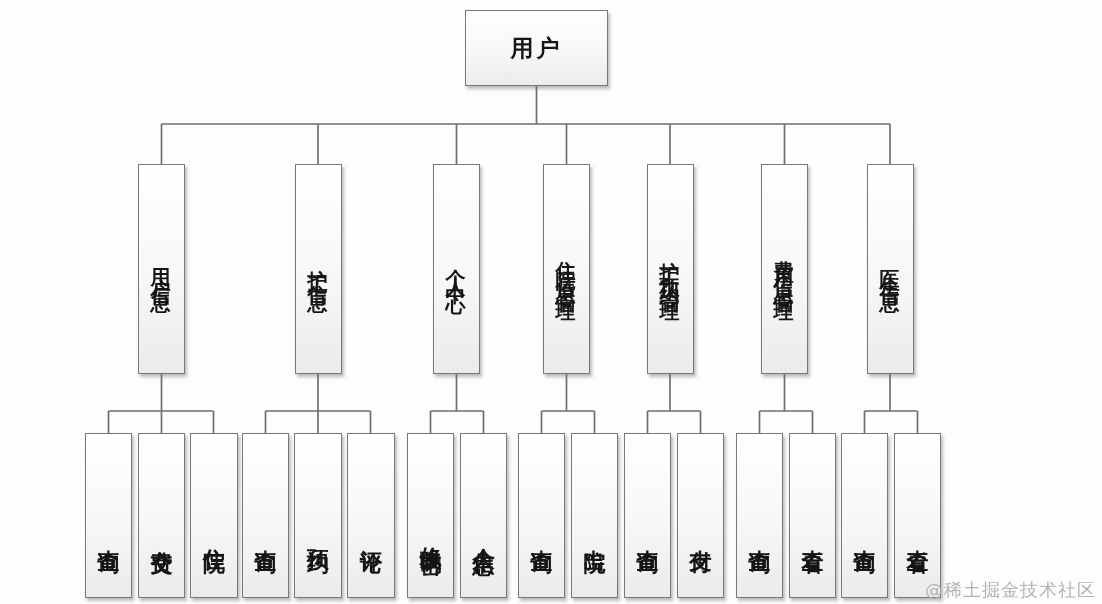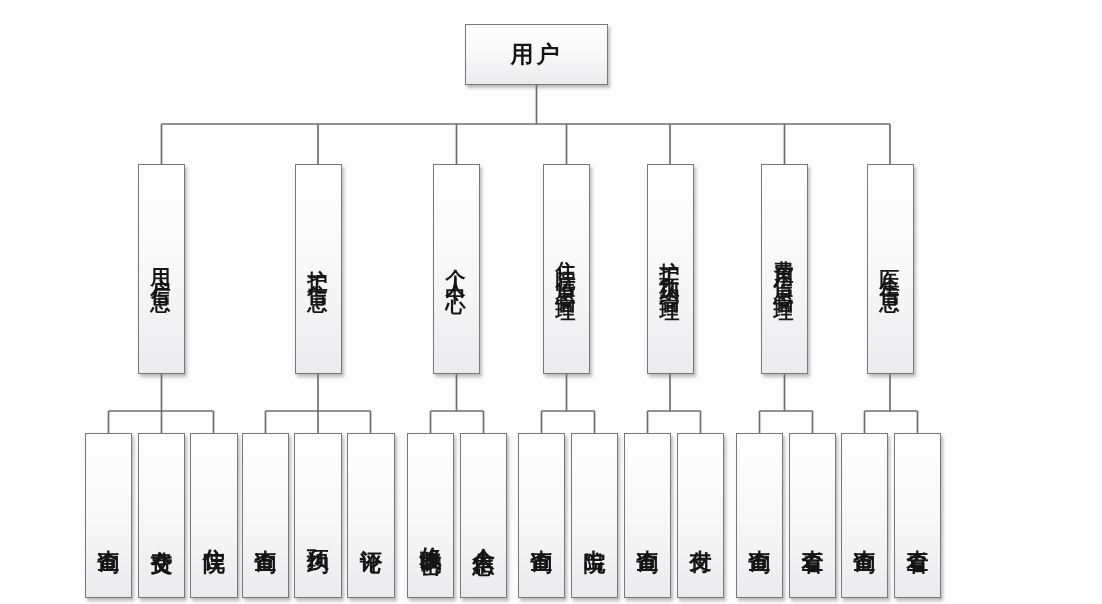--- a/index.html
+++ b/index.html
@@ -105,21 +105,21 @@
     <path d="M759.5 411 H812.5"></path>
     <path d="M759.5 411 V433"></path>
     <path d="M812.5 411 V433"></path>
 
     <path d="M890 374 V411"></path>
     <path d="M864.5 411 H917.5"></path>
     <path d="M864.5 411 V433"></path>
     <path d="M917.5 411 V433"></path>
   </svg>
 
-  <div class="node root" style="left:465px;top:24px;width:143px;height:61px">
+  <div class="node root" style="left:465px;top:10px;width:143px;height:76px">
     <span>用户</span>
   </div>
 
   <div class="node branch" style="left:138px;top:164px;width:47px;height:210px">
     <span class="vtext">用户信息</span>
   </div>
   <div class="node branch" style="left:295px;top:164px;width:47px;height:210px">
     <span class="vtext">护工信息</span>
   </div>
   <div class="node branch" style="left:433px;top:164px;width:47px;height:210px">
@@ -186,13 +186,14 @@
     <span class="vtext">查看</span>
   </div>
 
   <div class="node leaf" style="left:841px;top:433px;width:47px;height:165px">
     <span class="vtext">查询</span>
   </div>
   <div class="node leaf" style="left:894px;top:433px;width:47px;height:165px">
     <span class="vtext">查看</span>
   </div>
 
+  <div class="watermark">@稀土掘金技术社区</div>
 </div>
 
 </body></html>

